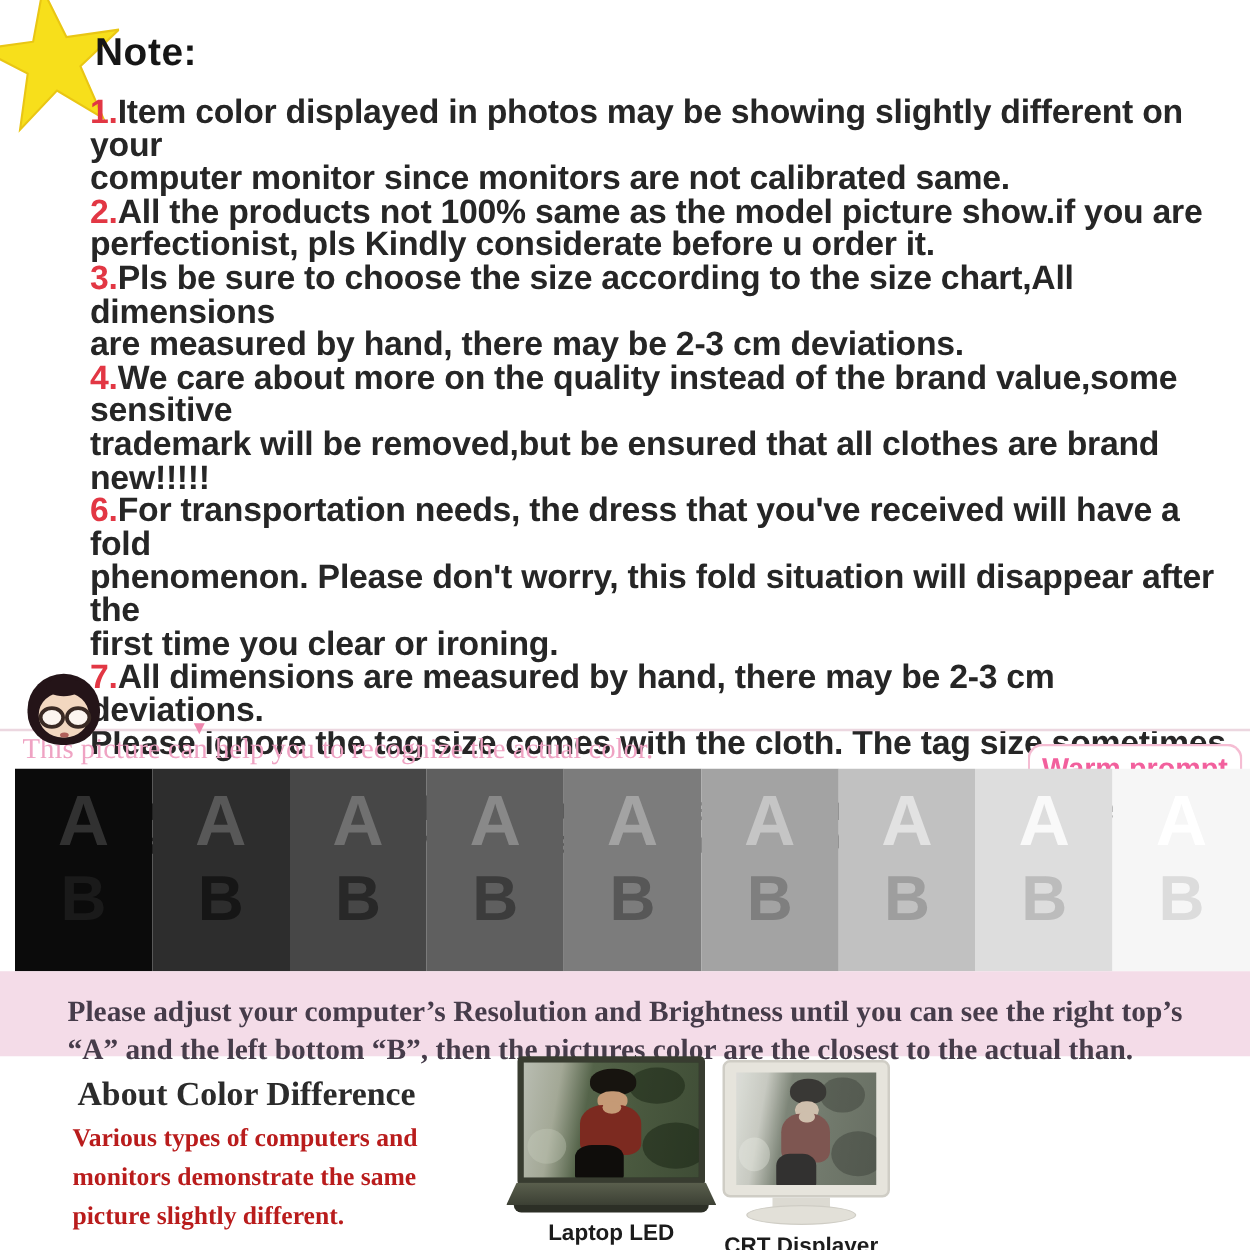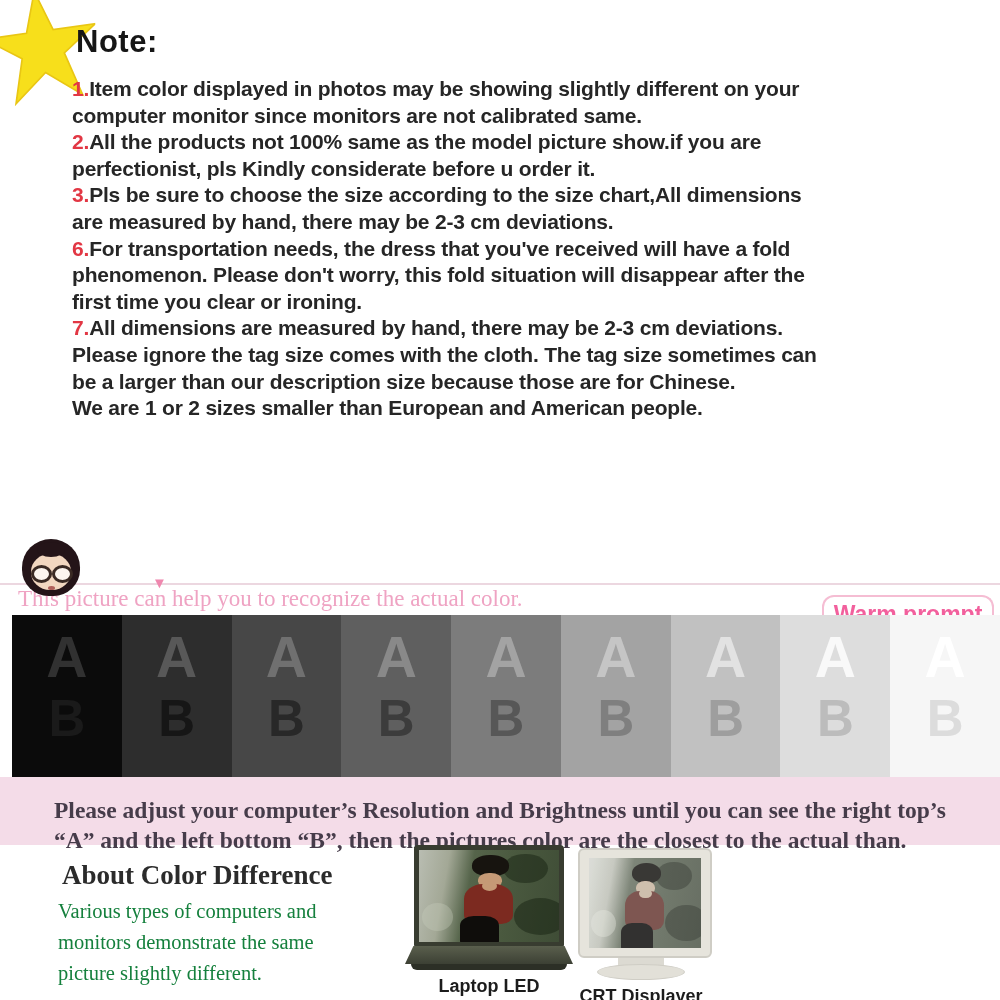--- a/index.html
+++ b/index.html
@@ -5,21 +5,21 @@
   html,body{margin:0;padding:0;background:#fff;}
   .canvas{position:relative;width:1000px;height:1000px;background:#ffffff;overflow:hidden;
           font-family:"Liberation Sans",sans-serif;}
 
   
   .star-svg{position:absolute;left:-14px;top:-10px;width:112px;height:114px;transform:rotate(-8deg);}
   .note-title{position:absolute;left:76px;top:24px;font-size:31px;font-weight:bold;color:#161616;letter-spacing:.5px;}
 
   
   .notes{position:absolute;left:72px;top:76px;width:915px;}
-  .note-item{margin:0;font-size:21px;line-height:26.6px;font-weight:bold;color:#262626;letter-spacing:-.2px;}
+  .note-item{margin:0;font-size:27px;line-height:26.6px;font-weight:bold;color:#262626;letter-spacing:-.2px;}
   .note-item .num{font-weight:bold;}
 
   
   .divider{position:absolute;left:0;top:583px;width:1000px;height:2px;background:#ecd7e0;}
   .heart{position:absolute;left:152px;top:574px;font-size:15px;color:#ef87ae;}
   .warm-prompt{position:absolute;right:6px;top:548px;width:168px;height:35px;background:#ffffff;
                border:2px solid #f5bdd3;border-bottom:none;border-radius:12px 12px 0 0;
                text-align:center;line-height:34px;font-size:23px;font-weight:bold;color:#f2609d;}
   .hint{position:absolute;left:18px;top:586px;font-family:"Liberation Serif",serif;
         font-size:23px;color:#efa3c3;}
@@ -41,21 +41,21 @@
   
   .adjust-band{position:absolute;left:0;top:777px;width:1000px;height:68px;background:#f4dce8;
                font-family:"Liberation Serif",serif;font-weight:bold;color:#463c4a;
                font-size:23.5px;line-height:30px;padding-top:18px;box-sizing:border-box;}
   .adjust-band div{padding-left:54px;}
 
   
   .about-title{position:absolute;left:62px;top:860px;font-family:"Liberation Serif",serif;
                font-weight:bold;font-size:27px;color:#2b2b2b;}
   .about-body{position:absolute;left:58px;top:896px;font-family:"Liberation Serif",serif;
-              font-size:20.5px;line-height:31px;color:#15803d;}
+              font-size:20.5px;line-height:31px;color:#b91c1c;font-weight:bold;}
 
   
   .device{position:absolute;text-align:center;}
   .device-label{font-size:18px;font-weight:bold;color:#1c1c1c;margin-top:6px;}
 
   .photo{position:relative;width:100%;height:100%;overflow:hidden;
          background:linear-gradient(100deg,#b9bdb2 0%,#a3a896 20%,#55644a 36%,#4a593f 62%,#3f4d36 100%);}
   .ph-blob{position:absolute;border-radius:50%;background:rgba(18,28,14,.45);}
   .ph-b1{left:60%;top:4%;width:32%;height:32%;}
   .ph-b2{left:68%;top:52%;width:38%;height:40%;}
@@ -97,20 +97,21 @@
 
   <svg class="star-svg" viewBox="0 0 100 100">
     <polygon points="50,0 62,36 100,36 69,58 80,97 50,73 20,97 31,58 0,36 38,36" fill="#f7df1b" stroke="#e9c614" stroke-width="1.5"></polygon>
   </svg>
   <div class="note-title">Note:</div>
 
   <div class="notes" id="notes">
       <p class="note-item"><span class="num" style="color: rgb(226, 55, 68);">1.</span>Item color displayed in photos may be showing slightly different on your<br>computer monitor since monitors are not calibrated same.</p>
       <p class="note-item"><span class="num" style="color: rgb(226, 55, 68);">2.</span>All the products not 100% same as the model picture show.if you are<br>perfectionist, pls Kindly considerate before u order it.</p>
       <p class="note-item"><span class="num" style="color: rgb(226, 55, 68);">3.</span>Pls be sure to choose the size according to the size chart,All dimensions<br>are measured by hand, there may be 2-3 cm deviations.</p>
+      <p class="note-item"><span class="num" style="color: rgb(226, 55, 68);">4.</span>We care about more on the quality instead of the brand value,some sensitive<br>trademark will be removed,but be ensured that all clothes are brand new!!!!!</p>
       <p class="note-item"><span class="num" style="color: rgb(226, 55, 68);">6.</span>For transportation needs, the dress that you've received will have a fold<br>phenomenon. Please don't worry, this fold situation will disappear after the<br>first time you clear or ironing.</p>
       <p class="note-item"><span class="num" style="color: rgb(226, 55, 68);">7.</span>All dimensions are measured by hand, there may be 2-3 cm deviations.<br>Please ignore the tag size comes with the cloth. The tag size sometimes can<br>be a larger than our description size because those are for Chinese.<br>We are 1 or 2 sizes smaller than European and American people.</p>
     </div>
 
   <div class="mascot">
     <div class="m-hair"></div>
     <div class="m-face"></div>
     <div class="m-bang"></div>
     <div class="m-eye l"></div>
     <div class="m-eye r"></div>

